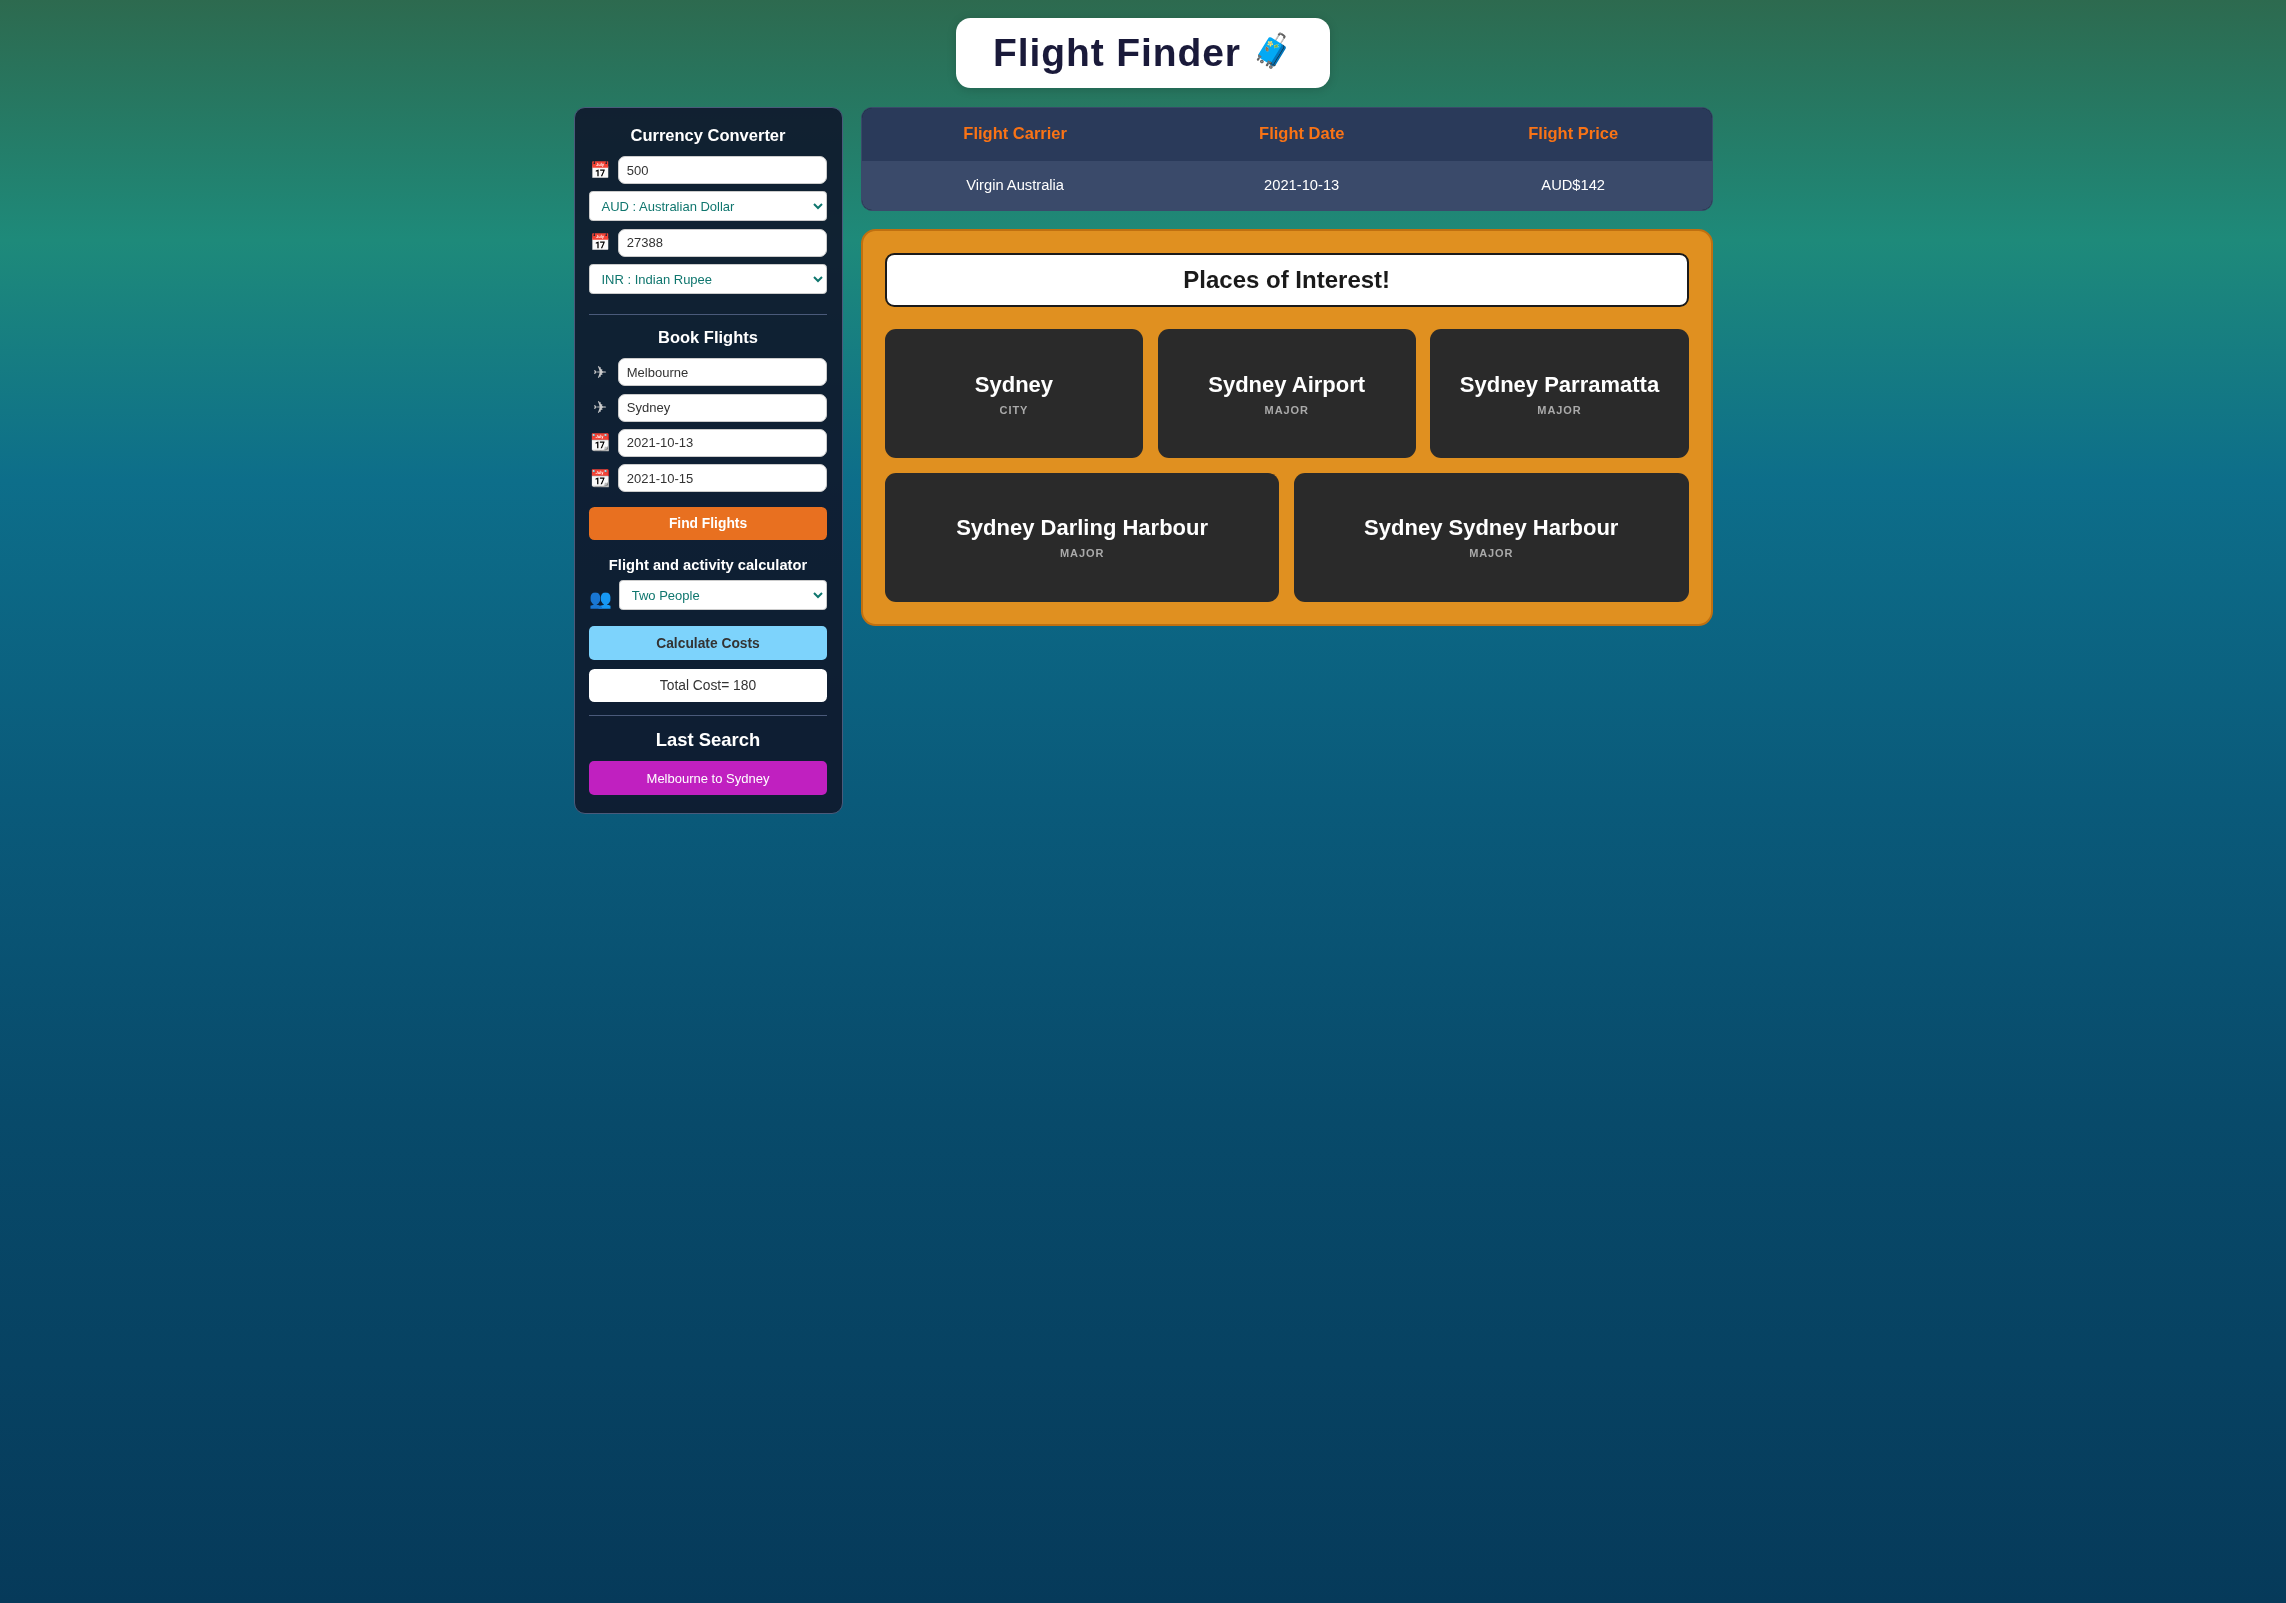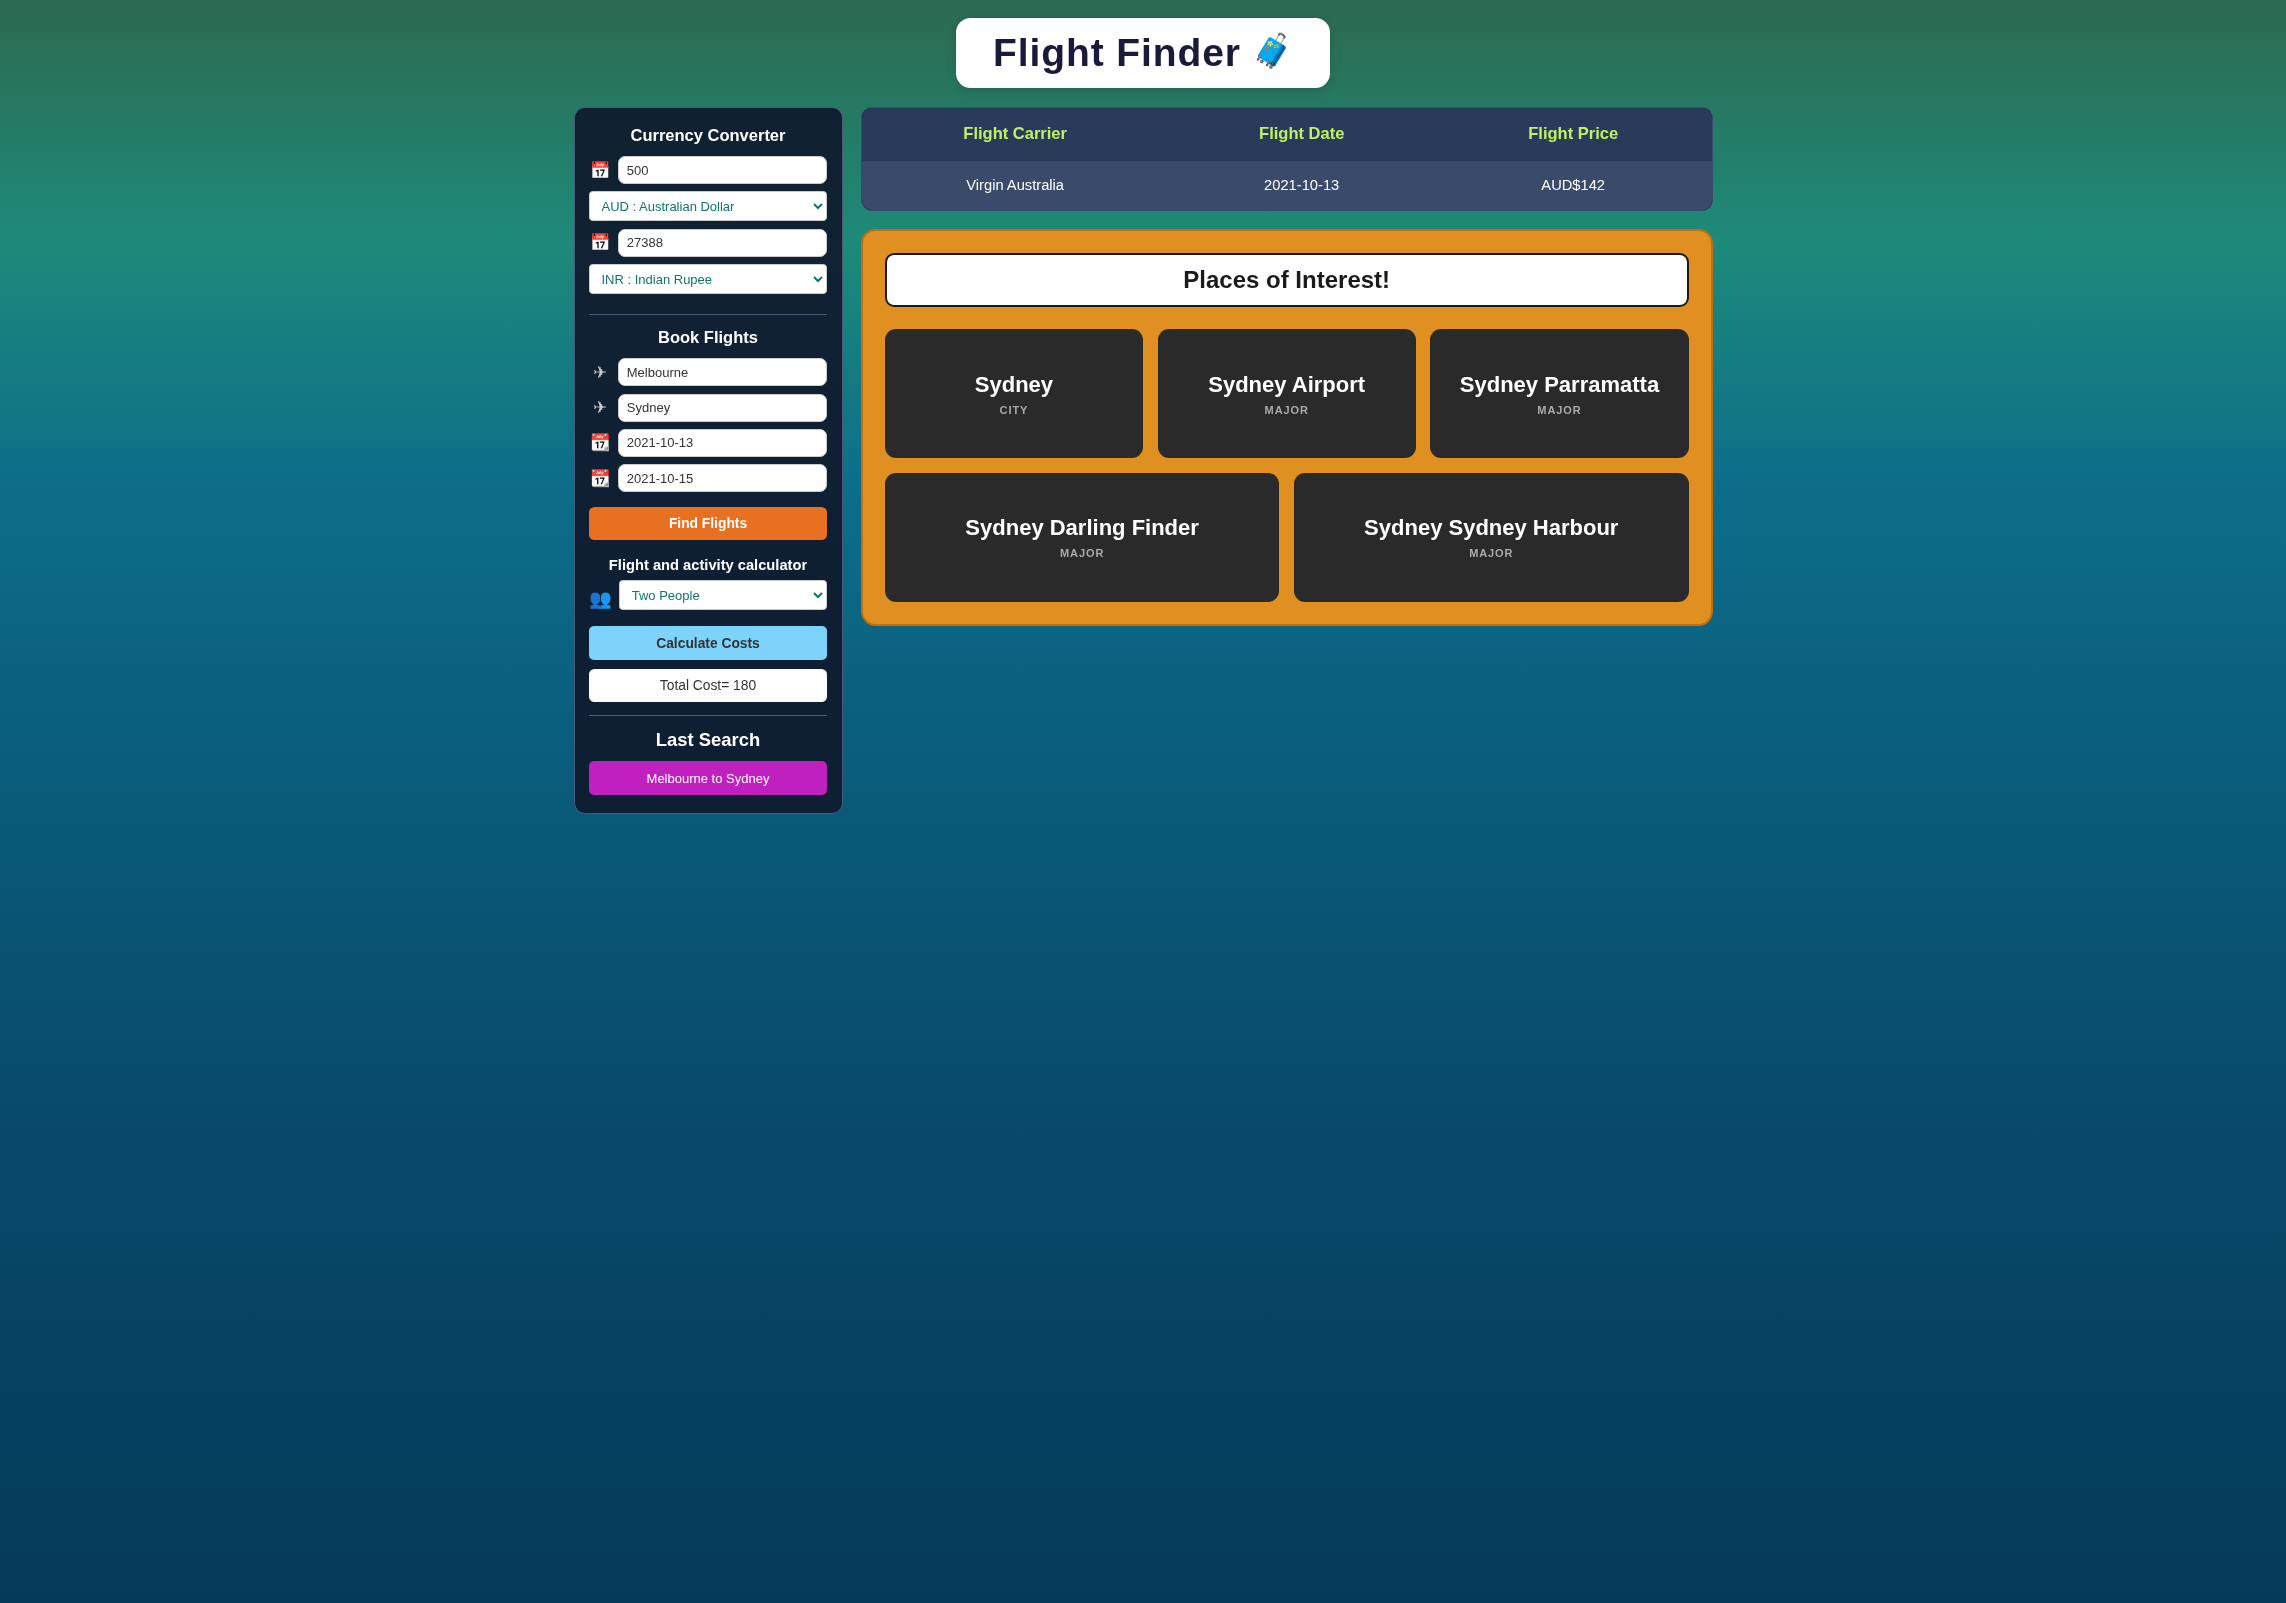--- a/index.html
+++ b/index.html
@@ -237,21 +237,21 @@
       border: 0.9px solid #3a4a6a;
     }
 
     .flight-table table {
       width: 100%;
       border-collapse: collapse;
     }
 
     .flight-table thead tr th {
       background: #2a3a5a;
-      color: #bef264;
+      color: #f97316;
       font-size: 16.5px;
       font-weight: 700;
       padding: 16.5px 18.4px;
       text-align: center;
     }
 
     .flight-table tbody tr td {
       background: #3a4a6a;
       color: white;
       font-size: 14.7px;
@@ -458,21 +458,21 @@
       <div class="place-name">Sydney Airport</div>
       <div class="place-type">MAJOR</div>
     </div>
             <div class="place-card">
       <div class="place-name">Sydney Parramatta</div>
       <div class="place-type">MAJOR</div>
     </div>
           </div>
         <div class="places-grid-bottom" id="places-bottom">
         <div class="place-card">
-      <div class="place-name">Sydney Darling Finder</div>
+      <div class="place-name">Sydney Darling Harbour</div>
       <div class="place-type">MAJOR</div>
     </div>
             <div class="place-card">
       <div class="place-name">Sydney Sydney Harbour</div>
       <div class="place-type">MAJOR</div>
     </div>
           </div>
       </div>
 
     </div>

